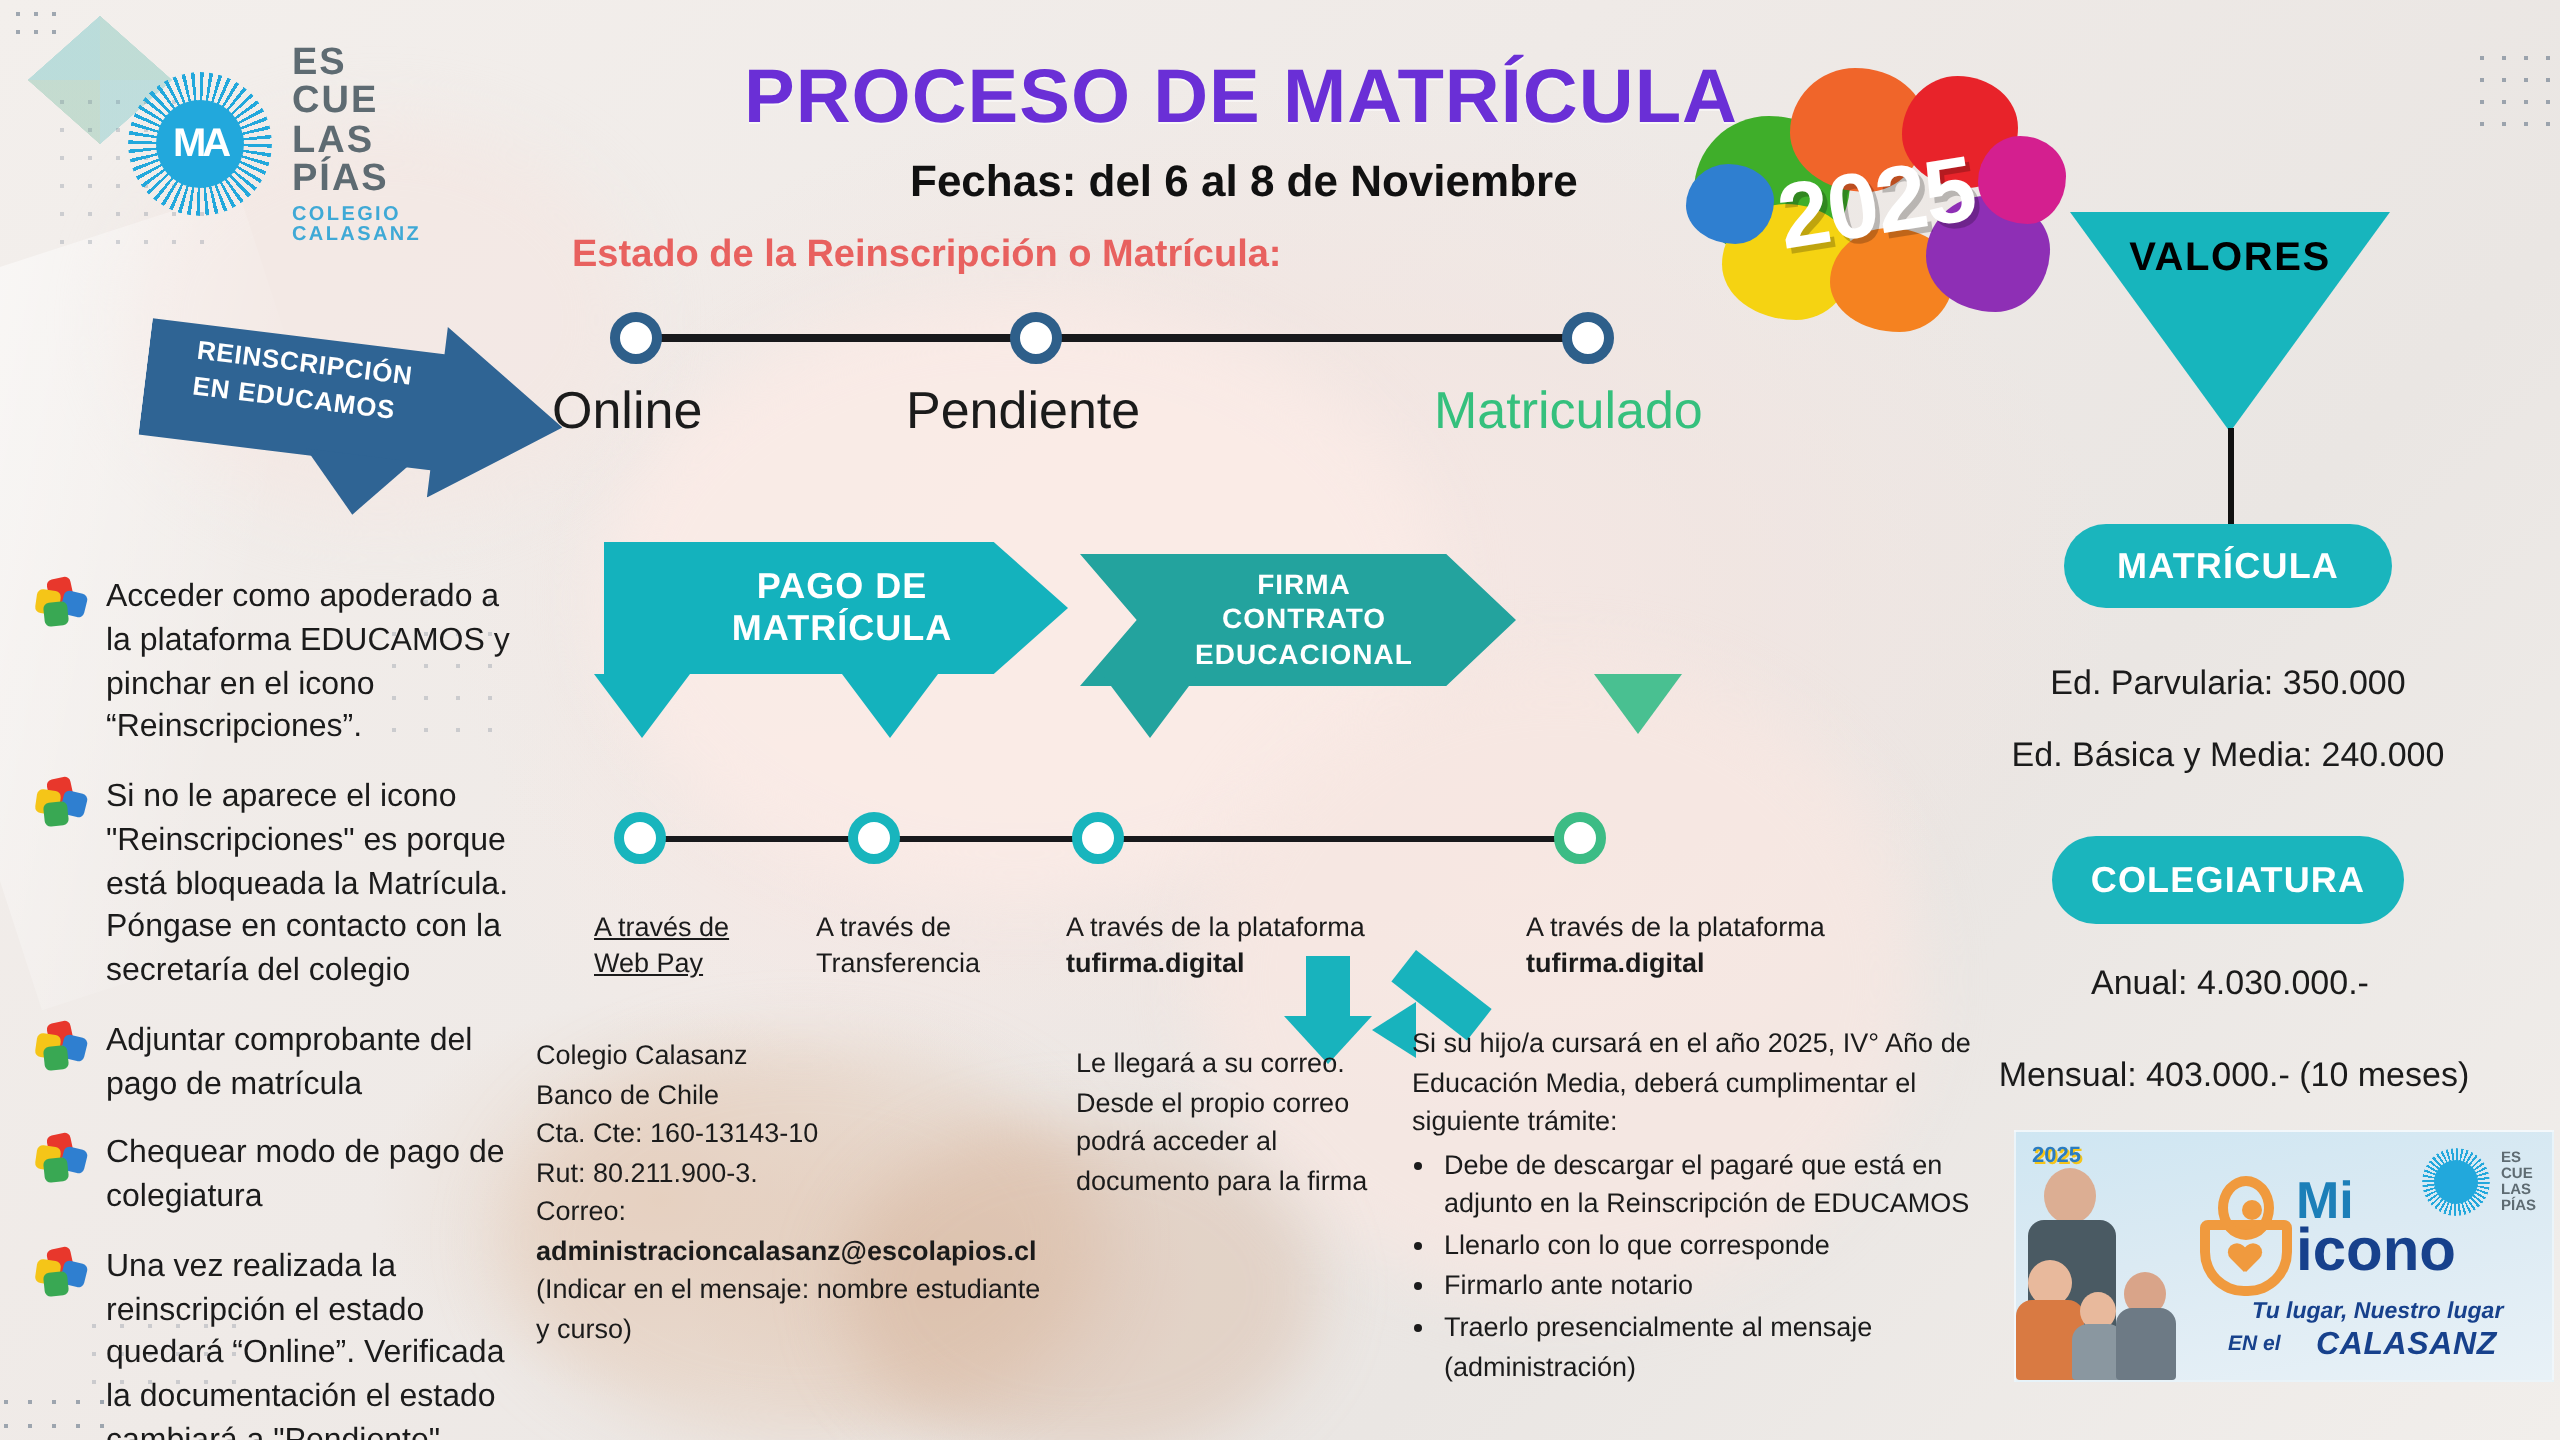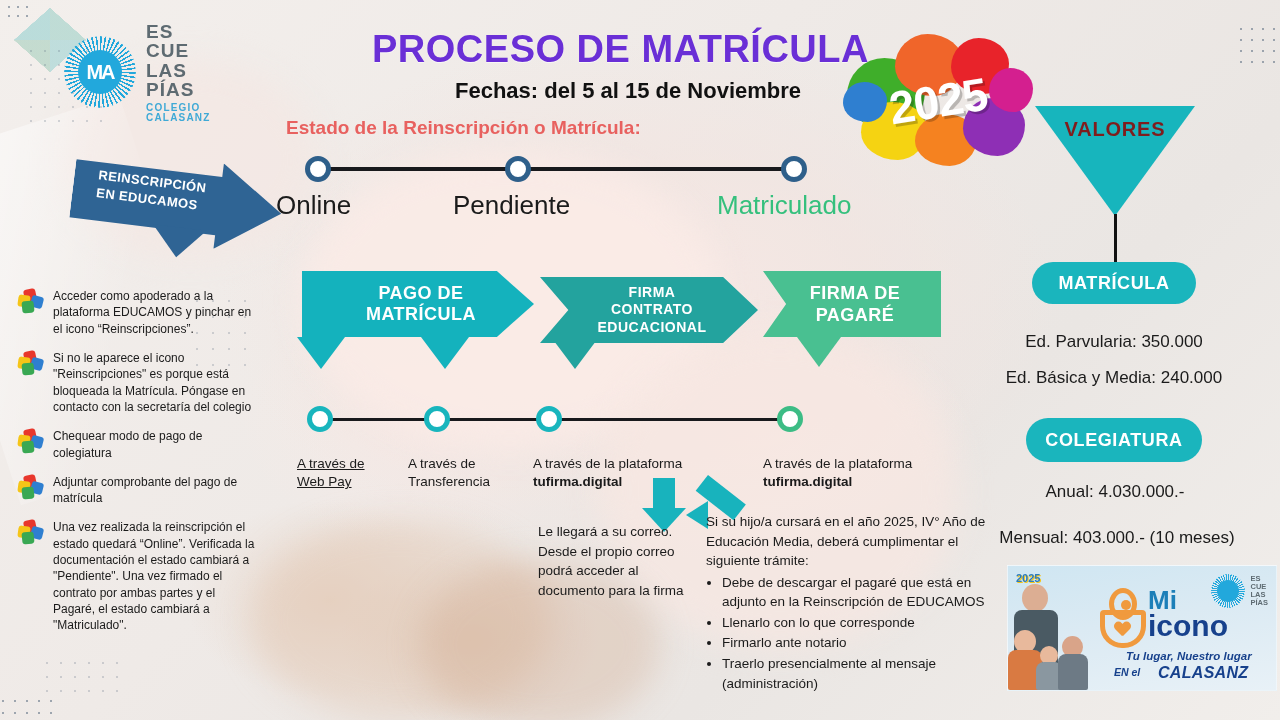--- a/index.html
+++ b/index.html
@@ -110,26 +110,26 @@
 
   
   .bullets{position:absolute;left:18px;top:288px;width:240px;}
   .bullet{display:flex;gap:9px;margin-bottom:13px;}
   .puzzle{flex:0 0 auto;width:26px;height:24px;position:relative;margin-top:1px;}
   .puzzle i{position:absolute;width:12px;height:12px;border-radius:3px;}
   .puzzle i:nth-child(1){left:6px;top:0;background:#e8372c;transform:rotate(-12deg);}
   .puzzle i:nth-child(2){left:0;top:6px;background:#f5c518;transform:rotate(8deg);}
   .puzzle i:nth-child(3){left:13px;top:7px;background:#2f7fd0;transform:rotate(14deg);}
   .puzzle i:nth-child(4){left:4px;top:12px;background:#39a853;transform:rotate(-6deg);}
-  .bullet .txt{font-size:12px;line-height:1.36;color:#1b1b1b;}
+  .bullet .txt{font-size:16px;line-height:1.36;color:#1b1b1b;}
 
   
   .vtri{position:absolute;left:1035px;top:106px;width:160px;height:110px;
     background:#17b5bd;clip-path:polygon(0 0, 100% 0, 50% 100%);}
-  .vtri span{position:absolute;left:0;right:0;top:12px;text-align:center;color:#7f1d1d;
+  .vtri span{position:absolute;left:0;right:0;top:12px;text-align:center;color:#000000;
     font-size:20px;font-weight:700;letter-spacing:.8px;}
   .vstem{position:absolute;left:1114px;top:214px;width:3px;height:48px;background:#111;}
   .pill{position:absolute;background:#1ab5bd;border-radius:24px;color:#fff;font-weight:700;
     display:flex;align-items:center;justify-content:center;letter-spacing:.6px;}
   .vline{position:absolute;font-size:17px;color:#1b1b1b;text-align:center;white-space:nowrap;}
 
   
   .down-arrow{position:absolute;left:642px;top:478px;width:44px;height:54px;}
   .down-arrow .stem{position:absolute;left:11px;top:0;width:22px;height:32px;background:#18b3bd;}
   .down-arrow .head{position:absolute;left:0;top:30px;width:0;height:0;
@@ -321,21 +321,21 @@
       <span class="l">ES</span>
       <span class="l">CUE</span>
       <span class="l">LAS</span>
       <span class="l">PÍAS</span>
       <span class="s">COLEGIO</span>
       <span class="s2">CALASANZ</span>
     </div>
   </div>
 
   <div class="title">PROCESO DE MATRÍCULA</div>
-  <div class="subtitle">Fechas: del 5 al 15 de Noviembre</div>
+  <div class="subtitle">Fechas: del 6 al 8 de Noviembre</div>
   <div class="estado-label">Estado de la Reinscripción o Matrícula:</div>
 
   <div class="splash">
     <div class="blot" style="left:4px;top:30px;width:78px;height:72px;background:#3fae2a;"></div>
     <div class="blot" style="left:52px;top:6px;width:68px;height:62px;background:#f0652a;"></div>
     <div class="blot" style="left:108px;top:10px;width:58px;height:56px;background:#e8232a;"></div>
     <div class="blot" style="left:18px;top:74px;width:66px;height:58px;background:#f5d312;"></div>
     <div class="blot" style="left:72px;top:86px;width:62px;height:52px;background:#f58220;"></div>
     <div class="blot" style="left:120px;top:70px;width:62px;height:58px;background:#8e2fb5;"></div>
     <div class="blot" style="left:146px;top:40px;width:44px;height:44px;background:#d41f8f;"></div>
@@ -381,30 +381,30 @@
         </div>
       <div class="txt">Si no le aparece el icono "Reinscripciones" es porque está bloqueada la Matrícula. Póngase en contacto con la secretaría del colegio</div>
     </div>
     <div class="bullet">
       <div class="puzzle">
           <i></i>
           <i></i>
           <i></i>
           <i></i>
         </div>
-      <div class="txt">Chequear modo de pago de colegiatura</div>
+      <div class="txt">Adjuntar comprobante del pago de matrícula</div>
     </div>
     <div class="bullet">
       <div class="puzzle">
           <i></i>
           <i></i>
           <i></i>
           <i></i>
         </div>
-      <div class="txt">Adjuntar comprobante del pago de matrícula</div>
+      <div class="txt">Chequear modo de pago de colegiatura</div>
     </div>
     <div class="bullet">
       <div class="puzzle">
           <i></i>
           <i></i>
           <i></i>
           <i></i>
         </div>
       <div class="txt">Una vez realizada la reinscripción el estado quedará “Online”. Verificada la documentación el estado cambiará a "Pendiente". Una vez firmado el contrato por ambas partes y el Pagaré, el estado cambiará a "Matriculado".</div>
     </div>
@@ -419,25 +419,20 @@
   <div class="drop" style="left:421px;top:337px;border-left:24px solid transparent;border-right:24px solid transparent;border-top:32px solid #14b2bd;"></div>
 
   <div class="chev" style="left:540px;top:277px;width:218px;font-size:14px;line-height:1.25;">
     <div class="chev-bg" style="background:#23a39e;"></div>
     <div class="inner" style="white-space:pre-line;">FIRMA
 CONTRATO
 EDUCACIONAL</div>
   </div>
   <div class="drop" style="left:551px;top:337px;border-left:24px solid transparent;border-right:24px solid transparent;border-top:32px solid #23a39e;"></div>
 
-  <div class="chev last" style="left:763px;top:271px;width:178px;font-size:18px;line-height:1.25;">
-    <div class="chev-bg" style="background:#49c091;"></div>
-    <div class="inner" style="white-space:pre-line;">FIRMA DE
-PAGARÉ</div>
-  </div>
   <div class="drop" style="left:797px;top:337px;border-left:22px solid transparent;border-right:22px solid transparent;border-top:30px solid #49c091;"></div>
 
   <div class="tl">
     <div class="line" style="left:320px;top:418px;height:3px;background:#18191c;width:470px;"></div>
     <div class="node cyan" style="left:320px;top:419px;"></div>
     <div class="node cyan" style="left:437px;top:419px;"></div>
     <div class="node cyan" style="left:549px;top:419px;"></div>
     <div class="node green" style="left:790px;top:419px;"></div>
   </div>
 
@@ -460,20 +455,29 @@
 
   <div class="down-arrow">
     <div class="stem"></div>
     <div class="head"></div>
   </div>
   <div class="diag-arrow">
     <div class="stem"></div>
     <div class="head"></div>
   </div>
 
+  <div class="blk" style="left:268px;top:518px;width:260px;">
+    <div>Colegio Calasanz</div>
+    <div>Banco de Chile</div>
+    <div>Cta. Cte: 160-13143-10</div>
+    <div>Rut: 80.211.900-3.</div>
+    <div>Correo:</div>
+    <div style="font-weight:700;">administracioncalasanz@escolapios.cl</div>
+    <div>(Indicar en el mensaje: nombre estudiante y curso)</div>
+  </div>
 
   <div class="blk" style="left:538px;top:522px;width:162px;">Le llegará a su correo. Desde el propio correo podrá acceder al documento para la firma</div>
 
   <div class="blk" style="left:706px;top:512px;width:282px;">
     <div>Si su hijo/a cursará en el año 2025, IV° Año de Educación Media, deberá cumplimentar el siguiente trámite:</div>
     <ul>
       <li>Debe de descargar el pagaré que está en adjunto en la Reinscripción de EDUCAMOS</li>
       <li>Llenarlo con lo que corresponde</li>
       <li>Firmarlo ante notario</li>
       <li>Traerlo presencialmente al mensaje (administración)</li>

